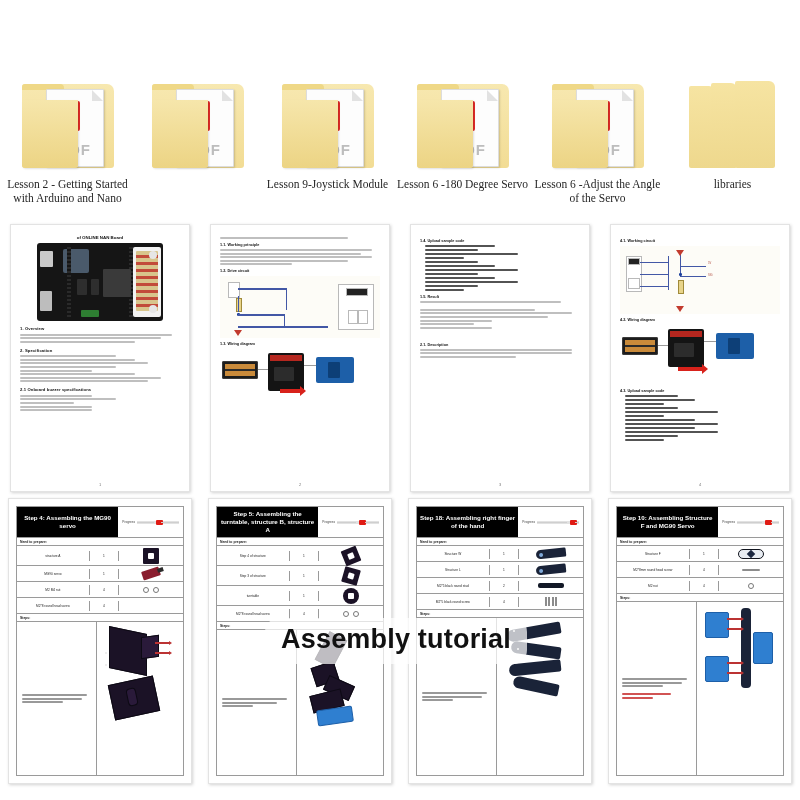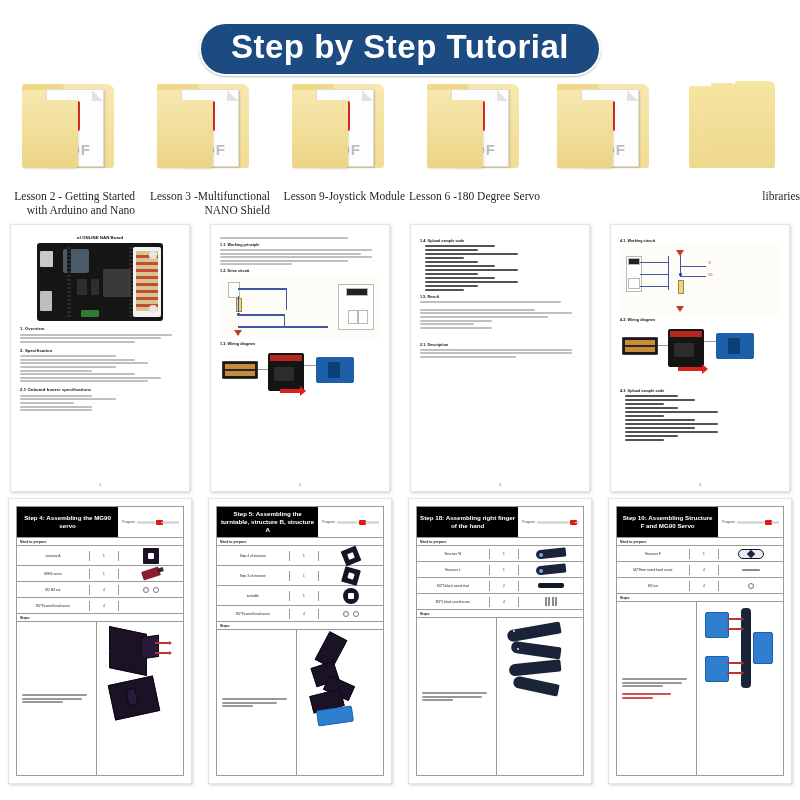--- a/index.html
+++ b/index.html
@@ -102,25 +102,25 @@
     position:absolute;left:56px;top:14px;width:22px;height:72px;
     background:repeating-linear-gradient(180deg,#ffffff 0 3px,#c9d8e6 3px 5px);
     border:1px solid #d6d6d6;z-index:2;
   }
   .lib-pages:after{
     content:"";position:absolute;left:0;top:32px;width:100%;height:14px;
     background:linear-gradient(180deg,#3f6f9c,#7fb3d5 60%,#1d3f63);
   }
 
   .folder-label{
-    margin-top:16px;
+    margin-top:4px;
     font-size:11.5px;
     line-height:13.5px;
     color:#262626;
-    text-align:right;
+    text-align:center;
     width:135px;
     font-family:"Liberation Serif", serif;
   }
 
   
   .doc-row{position:absolute;left:0;width:800px;display:flex;}
   .doc-row-top{top:224px;height:272px;}
   .doc-row-bot{top:498px;height:292px;}
   .doc-cell{flex:1 1 0;display:flex;justify-content:center;}
 
@@ -261,23 +261,20 @@
     letter-spacing:.2px;
   }
   .cap-prog{left:253px;top:330px;}
   .cap-asm{left:265px;top:618px;}
 </style>
 </head>
 <body>
 
 <div class="stage">
 
-  <div class="banner-wrap">
-    <div class="banner">Step by Step Tutorial</div>
-  </div>
 
   <div class="folder-row">
 
     <div class="folder-cell">
       <div class="folder-ico">
         <div class="fld-back"></div>
         <div class="pdf-page">
           <div class="pdf-badge">ᵀ</div>
           <div class="pdf-word">PDF</div>
         </div>
@@ -288,21 +285,20 @@
 
     <div class="folder-cell">
       <div class="folder-ico">
         <div class="fld-back"></div>
         <div class="pdf-page">
           <div class="pdf-badge">ᵀ</div>
           <div class="pdf-word">PDF</div>
         </div>
         <div class="fld-front"></div>
       </div>
-      <div class="folder-label">Lesson 3 -Multifunctional NANO Shield</div>
     </div>
 
     <div class="folder-cell">
       <div class="folder-ico">
         <div class="fld-back"></div>
         <div class="pdf-page">
           <div class="pdf-badge">ᵀ</div>
           <div class="pdf-word">PDF</div>
         </div>
         <div class="fld-front"></div>
@@ -324,20 +320,21 @@
 
     <div class="folder-cell">
       <div class="folder-ico">
         <div class="fld-back"></div>
         <div class="pdf-page">
           <div class="pdf-badge">ᵀ</div>
           <div class="pdf-word">PDF</div>
         </div>
         <div class="fld-front"></div>
       </div>
+      <div class="folder-label">Lesson 6 -Adjust the Angle of the Servo</div>
     </div>
 
     <div class="folder-cell">
       <div class="lib-ico">
         <div class="lib-f lib-f1"></div>
         <div class="lib-f lib-f2"></div>
         <div class="lib-pages"></div>
         <div class="lib-f lib-f3"></div>
       </div>
       <div class="folder-label">libraries</div>
@@ -788,14 +785,15 @@
               <div class="art-screw" style="left:30px;top:60px;width:14px;"></div>
               <div class="art-screw" style="left:30px;top:70px;width:14px;"></div>
               <div class="art-blue" style="left:56px;top:30px;width:18px;height:30px;"></div>
             </div>
           </div>
         </div>
       </div>
     </div>
   </div>
 
+  <div class="overlay-cap cap-asm">Assembly tutorial</div>
 
 </div>
 
 </body></html>

